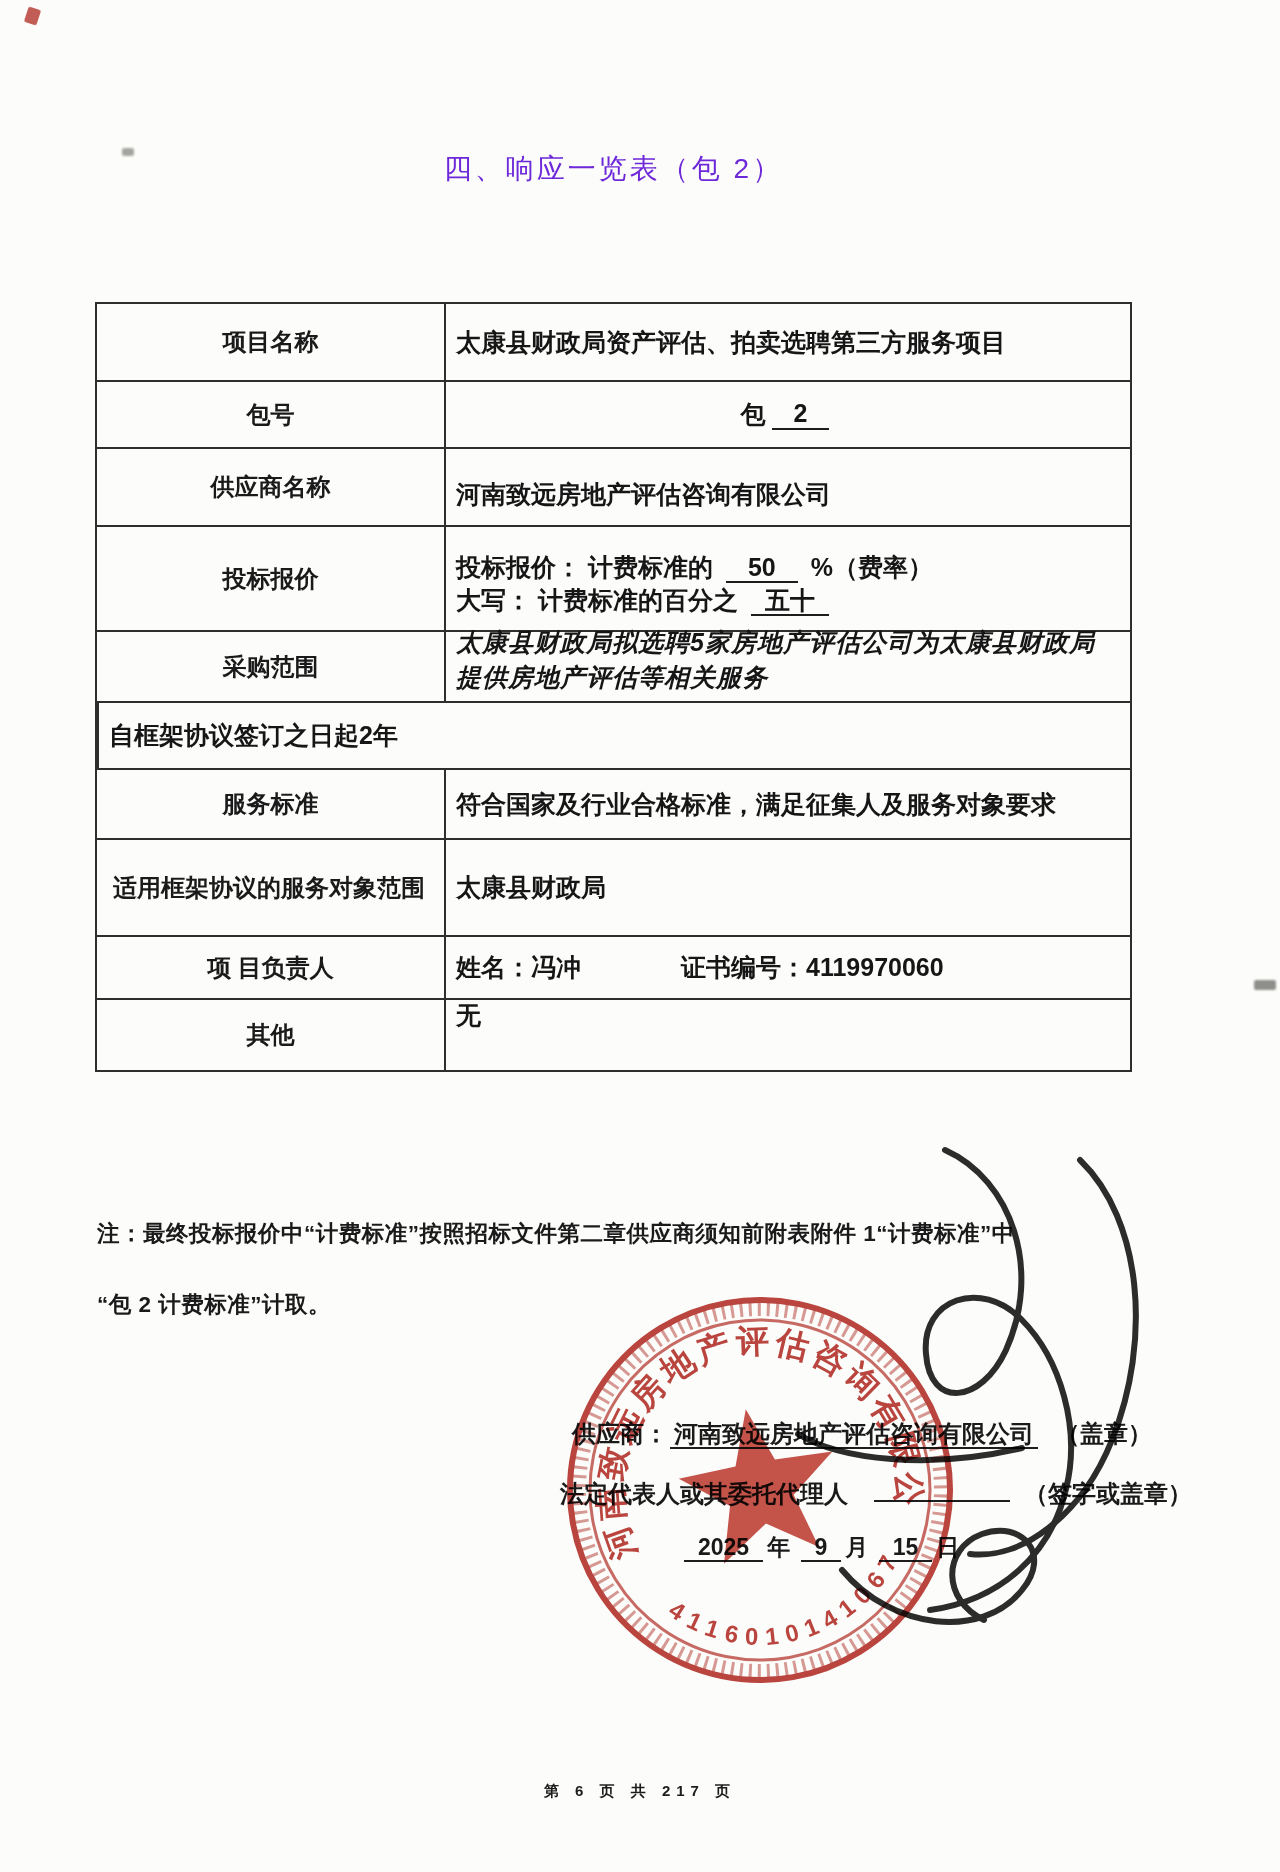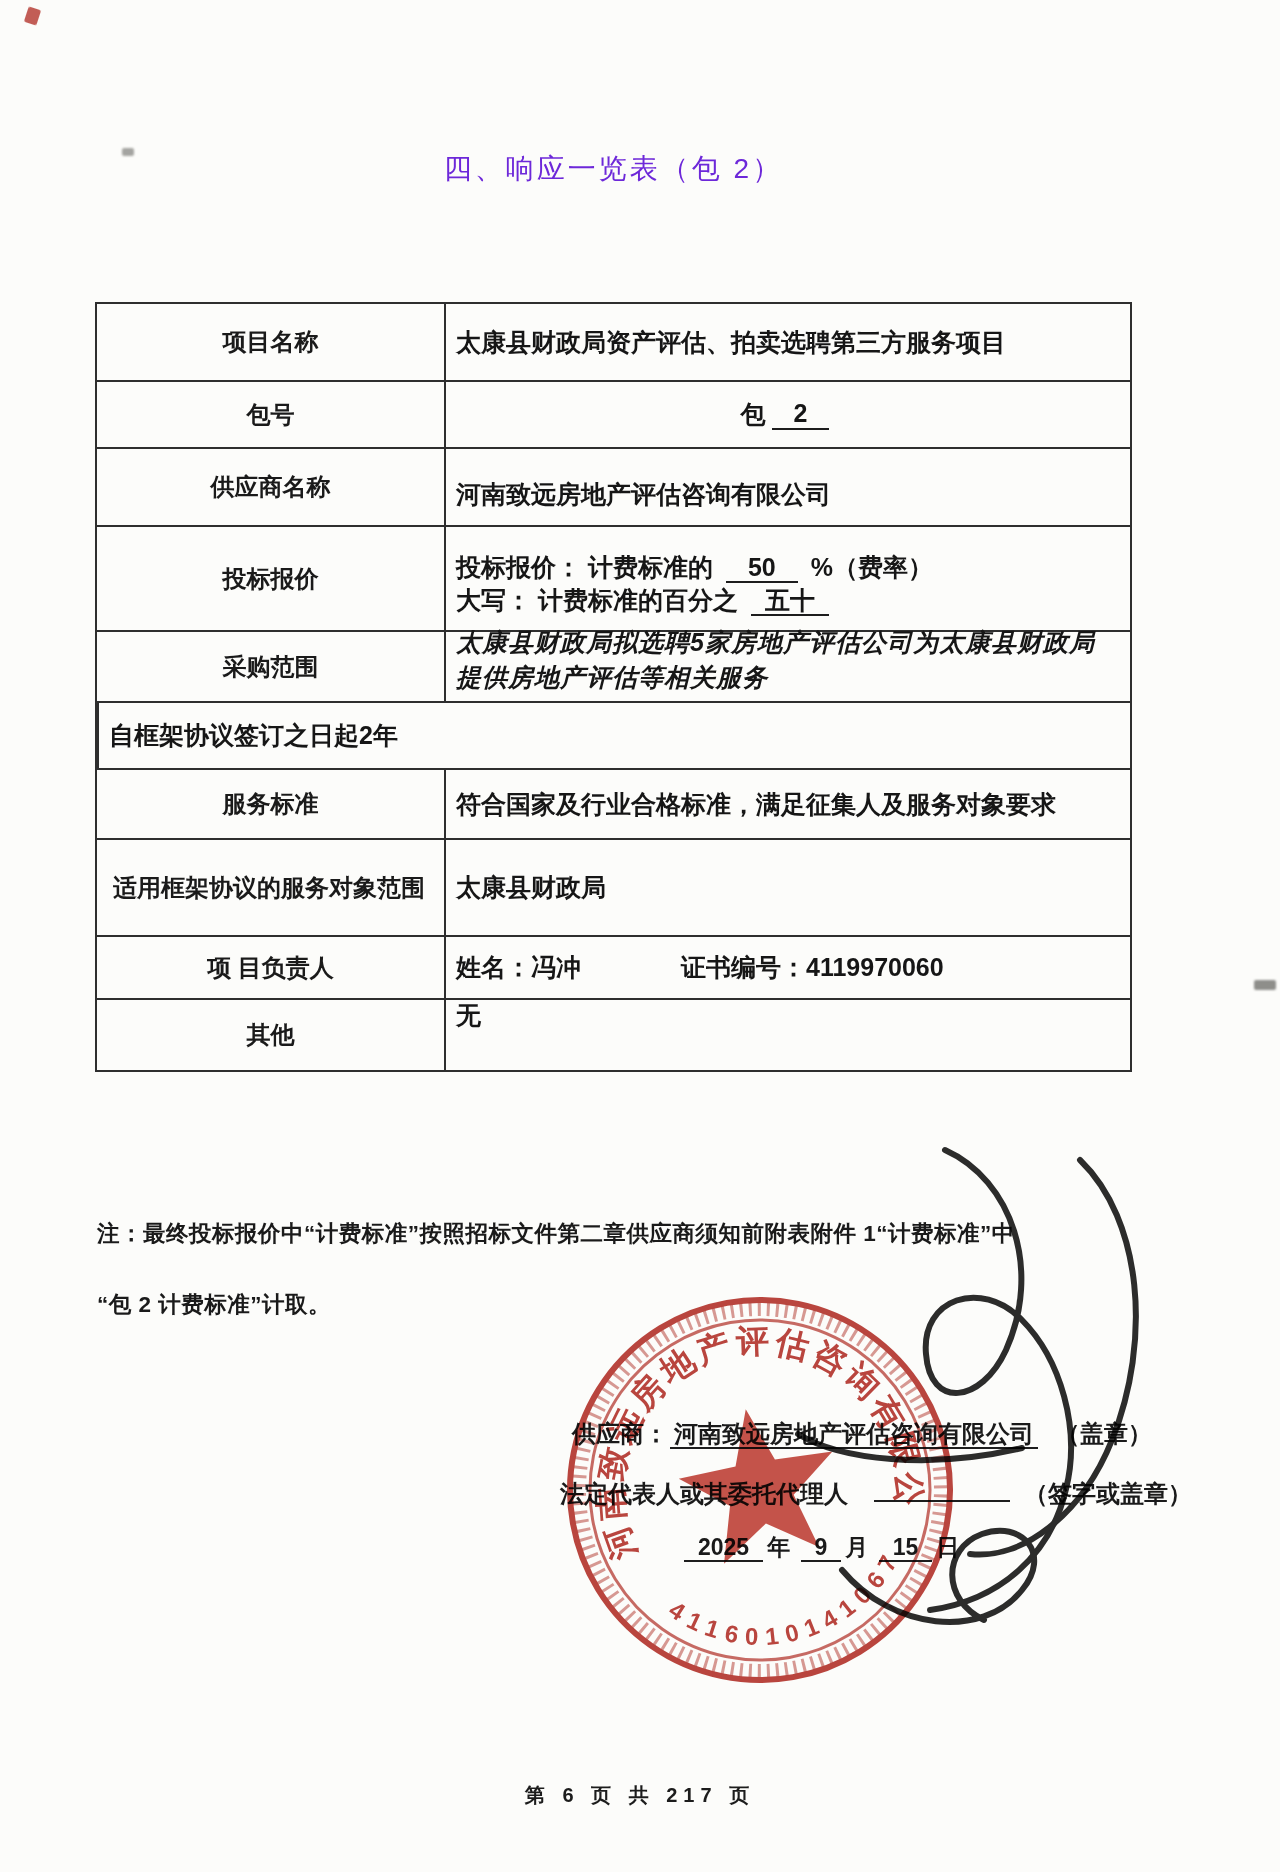--- a/index.html
+++ b/index.html
@@ -67,21 +67,21 @@
     mix-blend-mode:multiply;opacity:.92;
   }
   .seal text{font-family:"Liberation Sans", sans-serif;}
   .scribble{
     position:absolute;left:780px;top:1138px;width:390px;height:520px;
     mix-blend-mode:multiply;
   }
   
   .footer{
     position:absolute;left:0;top:1782px;width:1280px;text-align:center;
-    font-size:20px;font-weight:600;letter-spacing:6px;color:#1c1c1c;
+    font-size:15px;font-weight:600;letter-spacing:6px;color:#1c1c1c;
   }
   
   .speck{position:absolute;border-radius:2px;}
   .speck.red1{left:26px;top:8px;width:13px;height:16px;background:#b8423a;transform:rotate(18deg);filter:blur(.6px);opacity:.85;}
   .speck.gray1{left:122px;top:148px;width:12px;height:8px;background:#8f8f8b;filter:blur(1px);opacity:.8;}
   .speck.gray2{left:1254px;top:980px;width:22px;height:10px;background:#73736f;filter:blur(1px);opacity:.8;}
 </style>
 </head>
 <body>
 

